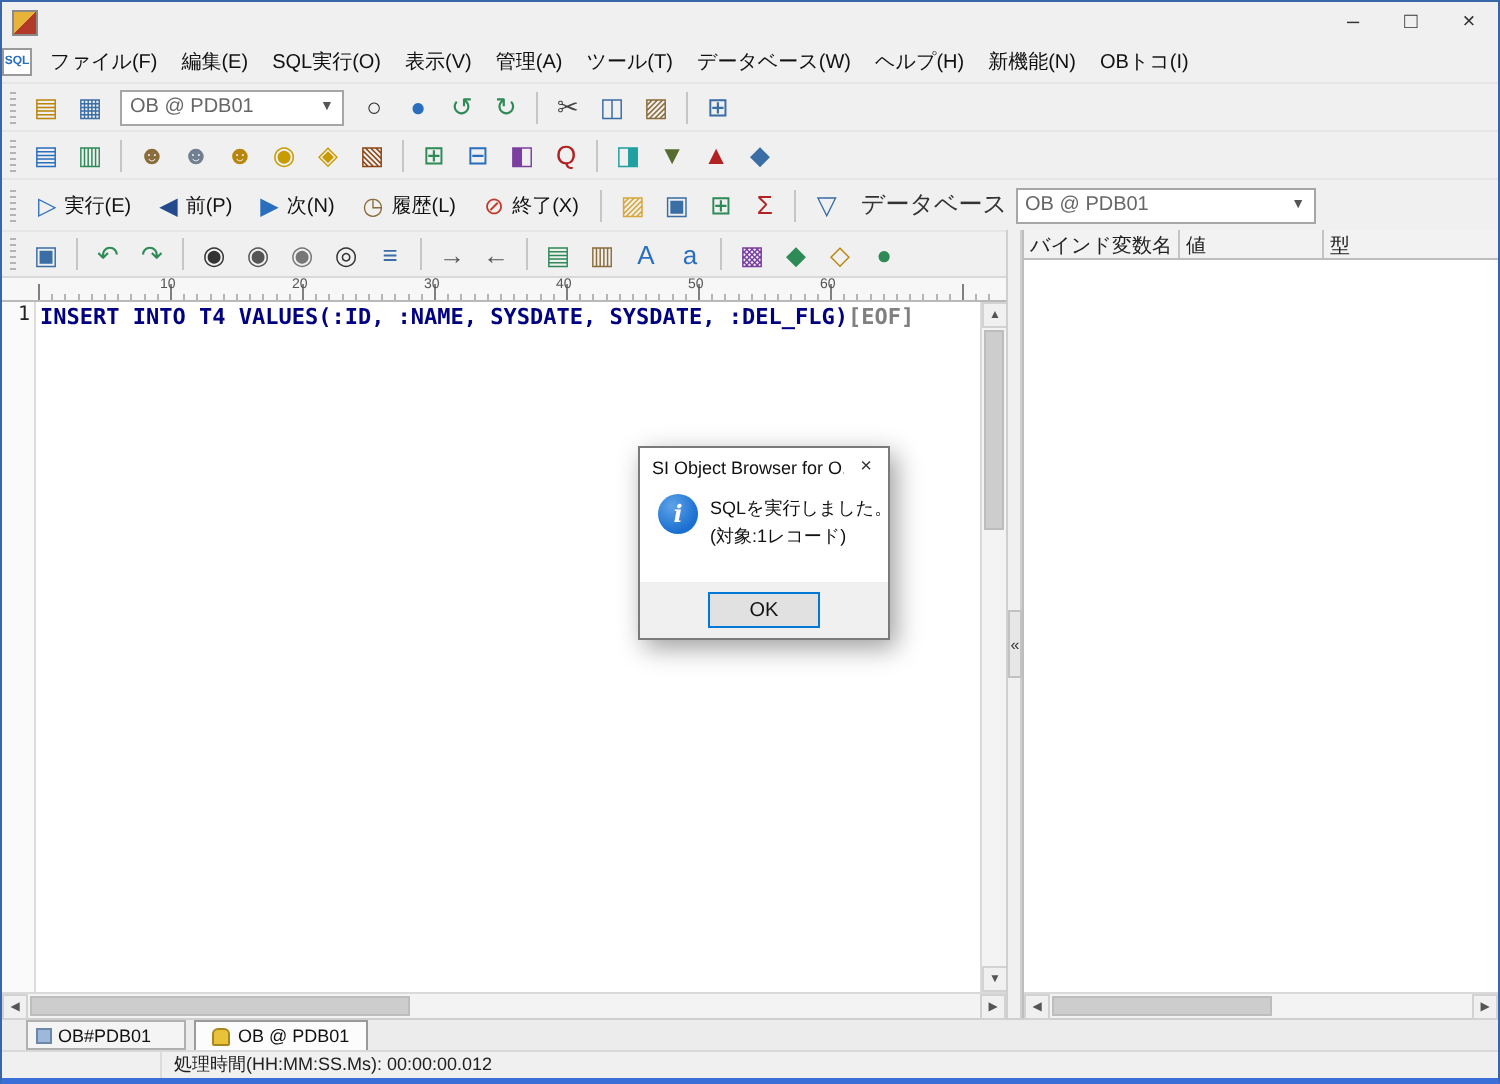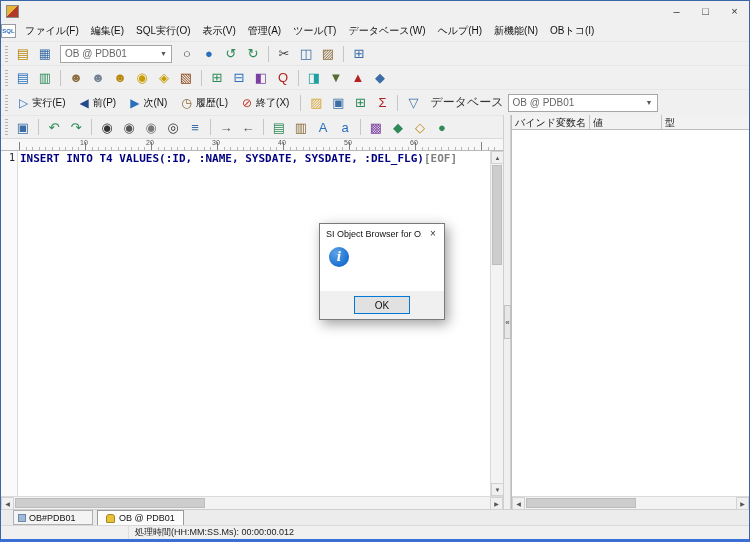--- a/index.html
+++ b/index.html
@@ -110,21 +110,21 @@
 
   
   .tabbar { height:16px; background:#ececec; border-top:1px solid #cfcfcf; display:flex; align-items:flex-end; padding-left:12px; gap:4px; }
   .session-box { height:15px; width:80px; display:flex; align-items:center; gap:3px; padding:0 4px;
     border:1px solid #b0b0b0; background:#f4f4f4; font-size:9px; color:#111; margin-bottom:0; }
   .mini-icon { width:8px; height:8px; background:#9db8d9; border:1px solid #6d87a8; flex:none; }
   .tab { height:15px; display:flex; align-items:center; gap:4px; padding:0 8px; background:#fcfcfc;
     border:1px solid #9a9a9a; border-bottom:none; font-size:9px; color:#111; }
   .db-icon { width:9px; height:9px; background:#e8c33a; border:1px solid #a8861f; border-radius:3px 3px 1px 1px; flex:none; }
 
-  .statusbar { height:14px; background:#f0f0f0; border-top:1px solid #d9d9d9; display:flex; align-items:center; font-size:9px; color:#222;padding-left:48px; }
+  .statusbar { height:14px; background:#f0f0f0; border-top:1px solid #d9d9d9; display:flex; align-items:center; font-size:9px; color:#222; }
   .status-empty { width:80px; height:100%; border-right:1px solid #dcdcdc; }
   .status-time { padding:0 6px; white-space:nowrap; }
 </style>
 </head>
 <body>
 
 <div class="window">
 
   <div class="titlebar">
     <span class="app-logo"></span>
@@ -470,19 +470,20 @@
 
   <div class="dialog">
     <div class="dlg-title">
       <span class="dlg-title-text">SI Object Browser for O...</span>
       <span class="dlg-close">×</span>
     </div>
     <div class="dlg-body">
       <span class="info-icon">
           <span>i</span>
         </span>
+      <span class="dlg-msg"><span>SQLを実行しました。</span><br><span>(対象:1レコード)</span></span>
     </div>
     <div class="dlg-buttons">
       <span class="ok-btn">OK</span>
     </div>
   </div>
 
 </div>
 
 </body></html>

